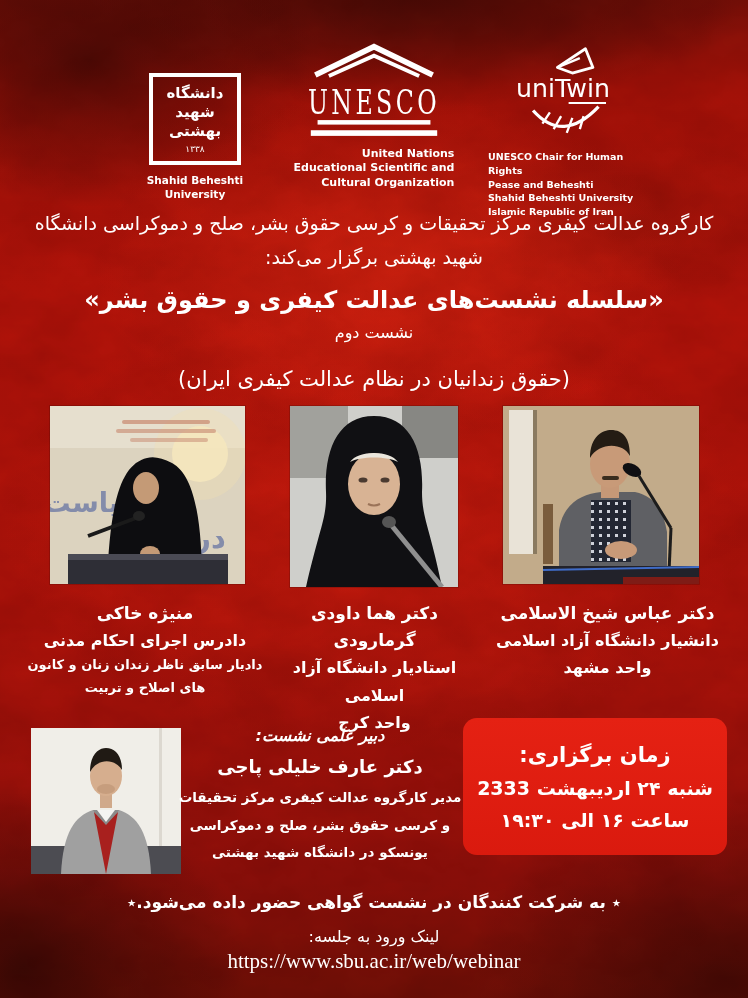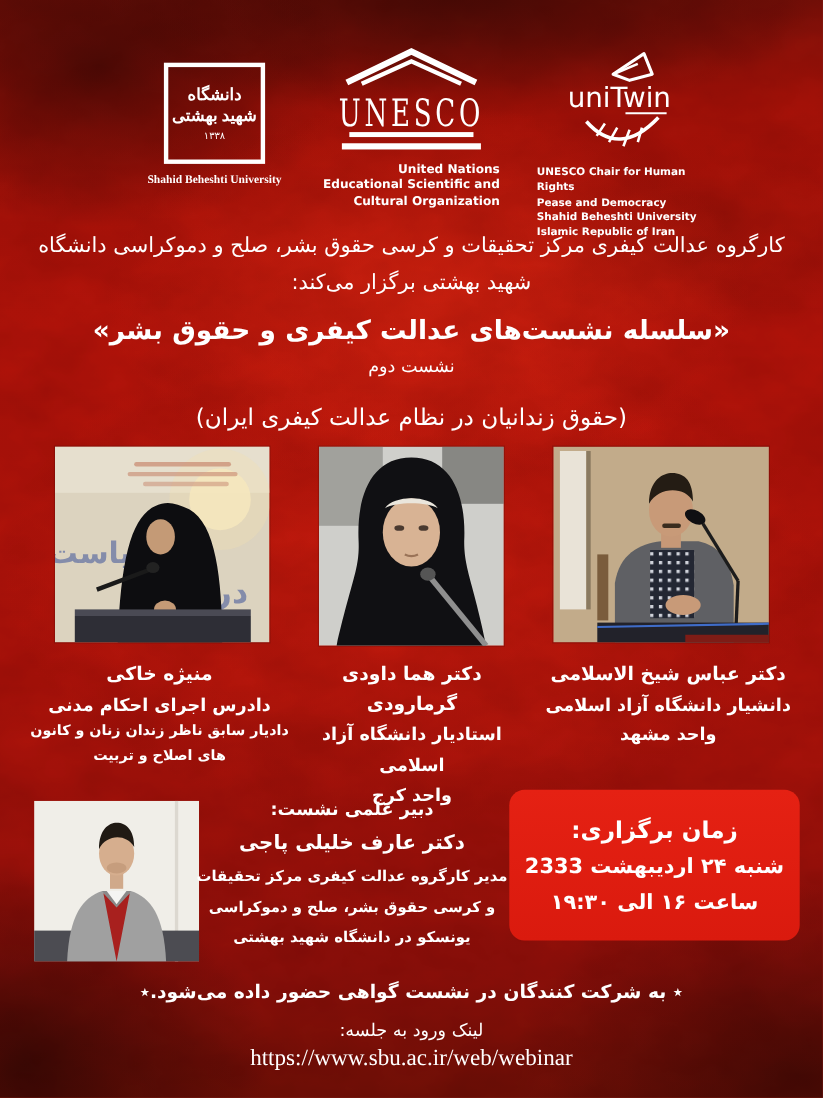--- a/index.html
+++ b/index.html
@@ -17,21 +17,21 @@
       radial-gradient(ellipse 260px 120px at 85% 22%, rgba(150,20,8,.5), rgba(150,20,8,0) 70%),
       linear-gradient(180deg,#7c1008 0%,#a91208 9%,#b8140a 30%,#b2130a 62%,#94100a 88%,#741006 100%);
   }
   .grunge{position:absolute;inset:0;z-index:1;opacity:.45;mix-blend-mode:multiply;pointer-events:none;}
   .layer{position:absolute;z-index:2;}
 
   
   .logos{top:35px;left:0;right:0;height:165px;display:flex;justify-content:space-between;
          padding:0 100px 0 120px;box-sizing:border-box;align-items:flex-start;}
   .logo{display:flex;flex-direction:column;align-items:center;}
-  .logo-sbu{width:150px;margin-top:22px;font-family:Liberation Serif, serif;}
+  .logo-sbu{width:150px;margin-top:38px;}
   .logo-unesco{width:170px;margin-top:6px;}
   .logo-unitwin{width:170px;margin-top:10px;}
   .sbu-frame{width:84px;height:84px;border:4px solid #fff;display:flex;flex-direction:column;
              align-items:center;justify-content:center;text-align:center;}
   .sbu-callig{font-size:15px;font-weight:bold;line-height:1.25;}
   .sbu-year{font-size:9px;margin-top:3px;letter-spacing:2px;}
   .logo-caption{font-size:10.5px;font-weight:bold;margin-top:8px;text-align:center;line-height:1.35;}
   .unesco-caption{font-size:11px;font-weight:bold;margin-top:2px;line-height:1.3;text-align:right;}
   .unitwin-caption{font-size:9.5px;font-weight:bold;margin-top:4px;line-height:1.45;text-align:left;align-self:flex-start;padding-left:10px;}
 
@@ -51,21 +51,21 @@
   .cap1{left:15px;width:260px;}
   .cap2{left:277px;width:195px;}
   .cap3{left:490px;width:235px;}
   .cap-name{font-size:17px;font-weight:bold;line-height:1.6;}
   .cap-role1{font-size:16px;font-weight:bold;line-height:1.7;}
   .cap-role2{font-size:13px;font-weight:bold;line-height:1.75;}
 
   
   .mod-photo{left:31px;top:728px;}
   .mod-text{left:178px;top:726px;width:284px;text-align:center;direction:rtl;}
-  .mod-heading{font-size:16px;font-weight:600;}
+  .mod-heading{font-size:16px;font-weight:600;font-style:italic;}
   .mod-name{font-size:18px;font-weight:bold;margin-top:11px;}
   .mod-desc{font-size:13.5px;font-weight:600;line-height:2.05;margin-top:7px;}
   .schedule{left:463px;top:718px;width:264px;height:137px;direction:rtl;
             display:flex;flex-direction:column;align-items:center;justify-content:center;gap:10px;
             background:linear-gradient(180deg,#e52113,#da1a0e);border-radius:14px;}
   .schedule-heading{font-size:21px;font-weight:bold;}
   .schedule-date,.schedule-time{font-size:19px;font-weight:bold;}
 
   
   .footer{top:892px;left:0;right:0;text-align:center;direction:rtl;}
@@ -117,21 +117,21 @@
       <svg viewBox="0 0 160 108" width="150" height="101" aria-hidden="true">
         <path d="M74 24 L104 4 L112 24 L90 30 Z" fill="none" stroke="#fff" stroke-width="3" stroke-linejoin="round"></path>
         <path d="M74 24 L98 14" stroke="#fff" stroke-width="2.5"></path>
         <text x="80" y="56" text-anchor="middle" font-size="27" fill="#fff" font-family="DejaVu Sans, sans-serif">uniTwin</text>
         <path d="M86 62 L126 62" stroke="#fff" stroke-width="2"></path>
         <path d="M48 70 Q 80 106 118 66" fill="none" stroke="#fff" stroke-width="3.5"></path>
         <path d="M58 84 L66 72 M70 90 L78 76 M84 94 L90 78 M98 90 L102 76" stroke="#fff" stroke-width="2.5"></path>
       </svg>
       <div class="unitwin-caption">
         <div>UNESCO Chair for Human Rights</div>
-        <div>Pease and Democracy</div>
+        <div>Pease and Beheshti</div>
         <div>Shahid Beheshti University</div>
         <div>Islamic Republic of Iran</div>
       </div>
     </div>
   </header>
 
   <section class="layer text-block">
     <div class="intro">کارگروه عدالت کیفری مرکز تحقیقات و کرسی حقوق بشر، صلح و دموکراسی دانشگاه شهید بهشتی برگزار می‌کند:</div>
     <div class="series-title">«سلسله نشست‌های عدالت کیفری و حقوق بشر»</div>
     <div class="session-number">نشست دوم</div>

